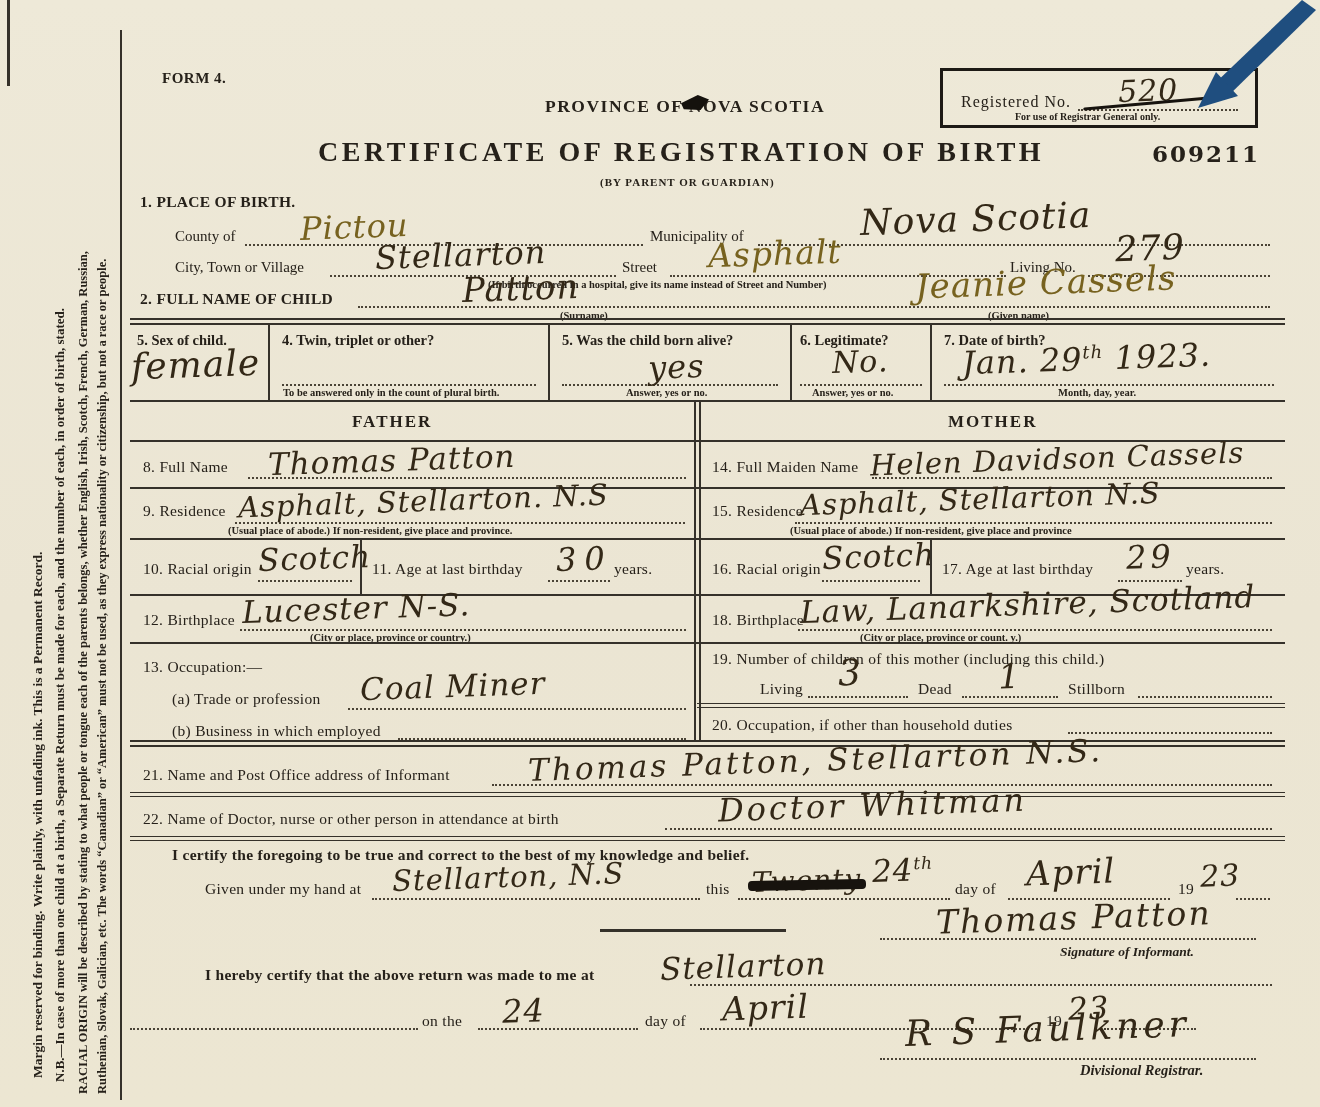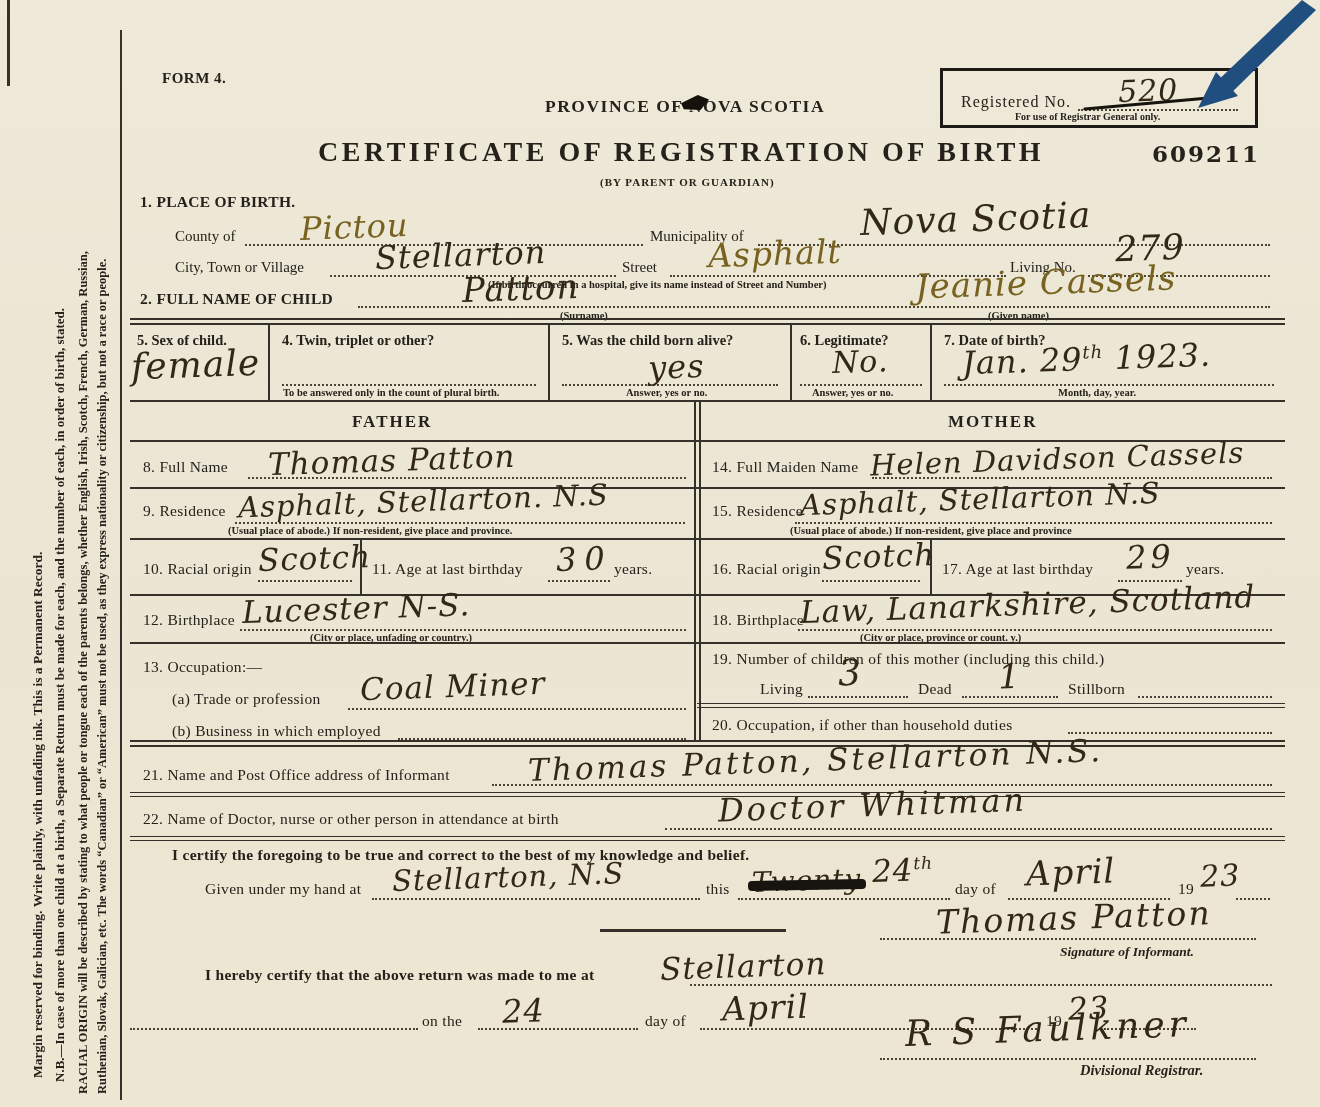--- a/index.html
+++ b/index.html
@@ -147,21 +147,21 @@
   <div class="vline" style="left:360px;top:538px;width:1.5px;height:56px;"></div>
   <div class="lbl lbl-lt big" style="left:372px;top:560px;">11. Age at last birthday</div>
   <div class="dot" style="left:548px;top:580px;width:62px;"></div>
   <div class="hw" style="left:556px;top:540px;font-size:32px;letter-spacing:8px;">30</div>
   <div class="lbl lbl-lt big" style="left:614px;top:560px;">years.</div>
   <div class="hl" style="left:130px;top:594px;width:1155px;height:1.5px;"></div>
 
   <div class="lbl lbl-lt big" style="left:143px;top:611px;">12. Birthplace</div>
   <div class="dot" style="left:240px;top:629px;width:446px;"></div>
   <div class="hw" style="left:242px;top:590px;font-size:31px;">Lucester  N-S.</div>
-  <div class="note" style="left:310px;top:632px;font-size:10.5px;">(City or place, unfading or country.)</div>
+  <div class="note" style="left:310px;top:632px;font-size:10.5px;">(City or place, province or country.)</div>
   <div class="hl" style="left:130px;top:642px;width:1155px;height:1.5px;"></div>
 
   <div class="lbl lbl-lt big" style="left:143px;top:658px;">13. Occupation:—</div>
   <div class="lbl lbl-lt big" style="left:172px;top:690px;">(a) Trade or profession</div>
   <div class="dot" style="left:348px;top:708px;width:338px;"></div>
   <div class="hw" style="left:360px;top:668px;font-size:31px;">Coal Miner</div>
   <div class="lbl lbl-lt big" style="left:172px;top:722px;">(b) Business in which employed</div>
   <div class="dot" style="left:398px;top:738px;width:288px;"></div>
 
   <div class="lbl lbl-lt big" style="left:712px;top:458px;">14. Full Maiden Name</div>

